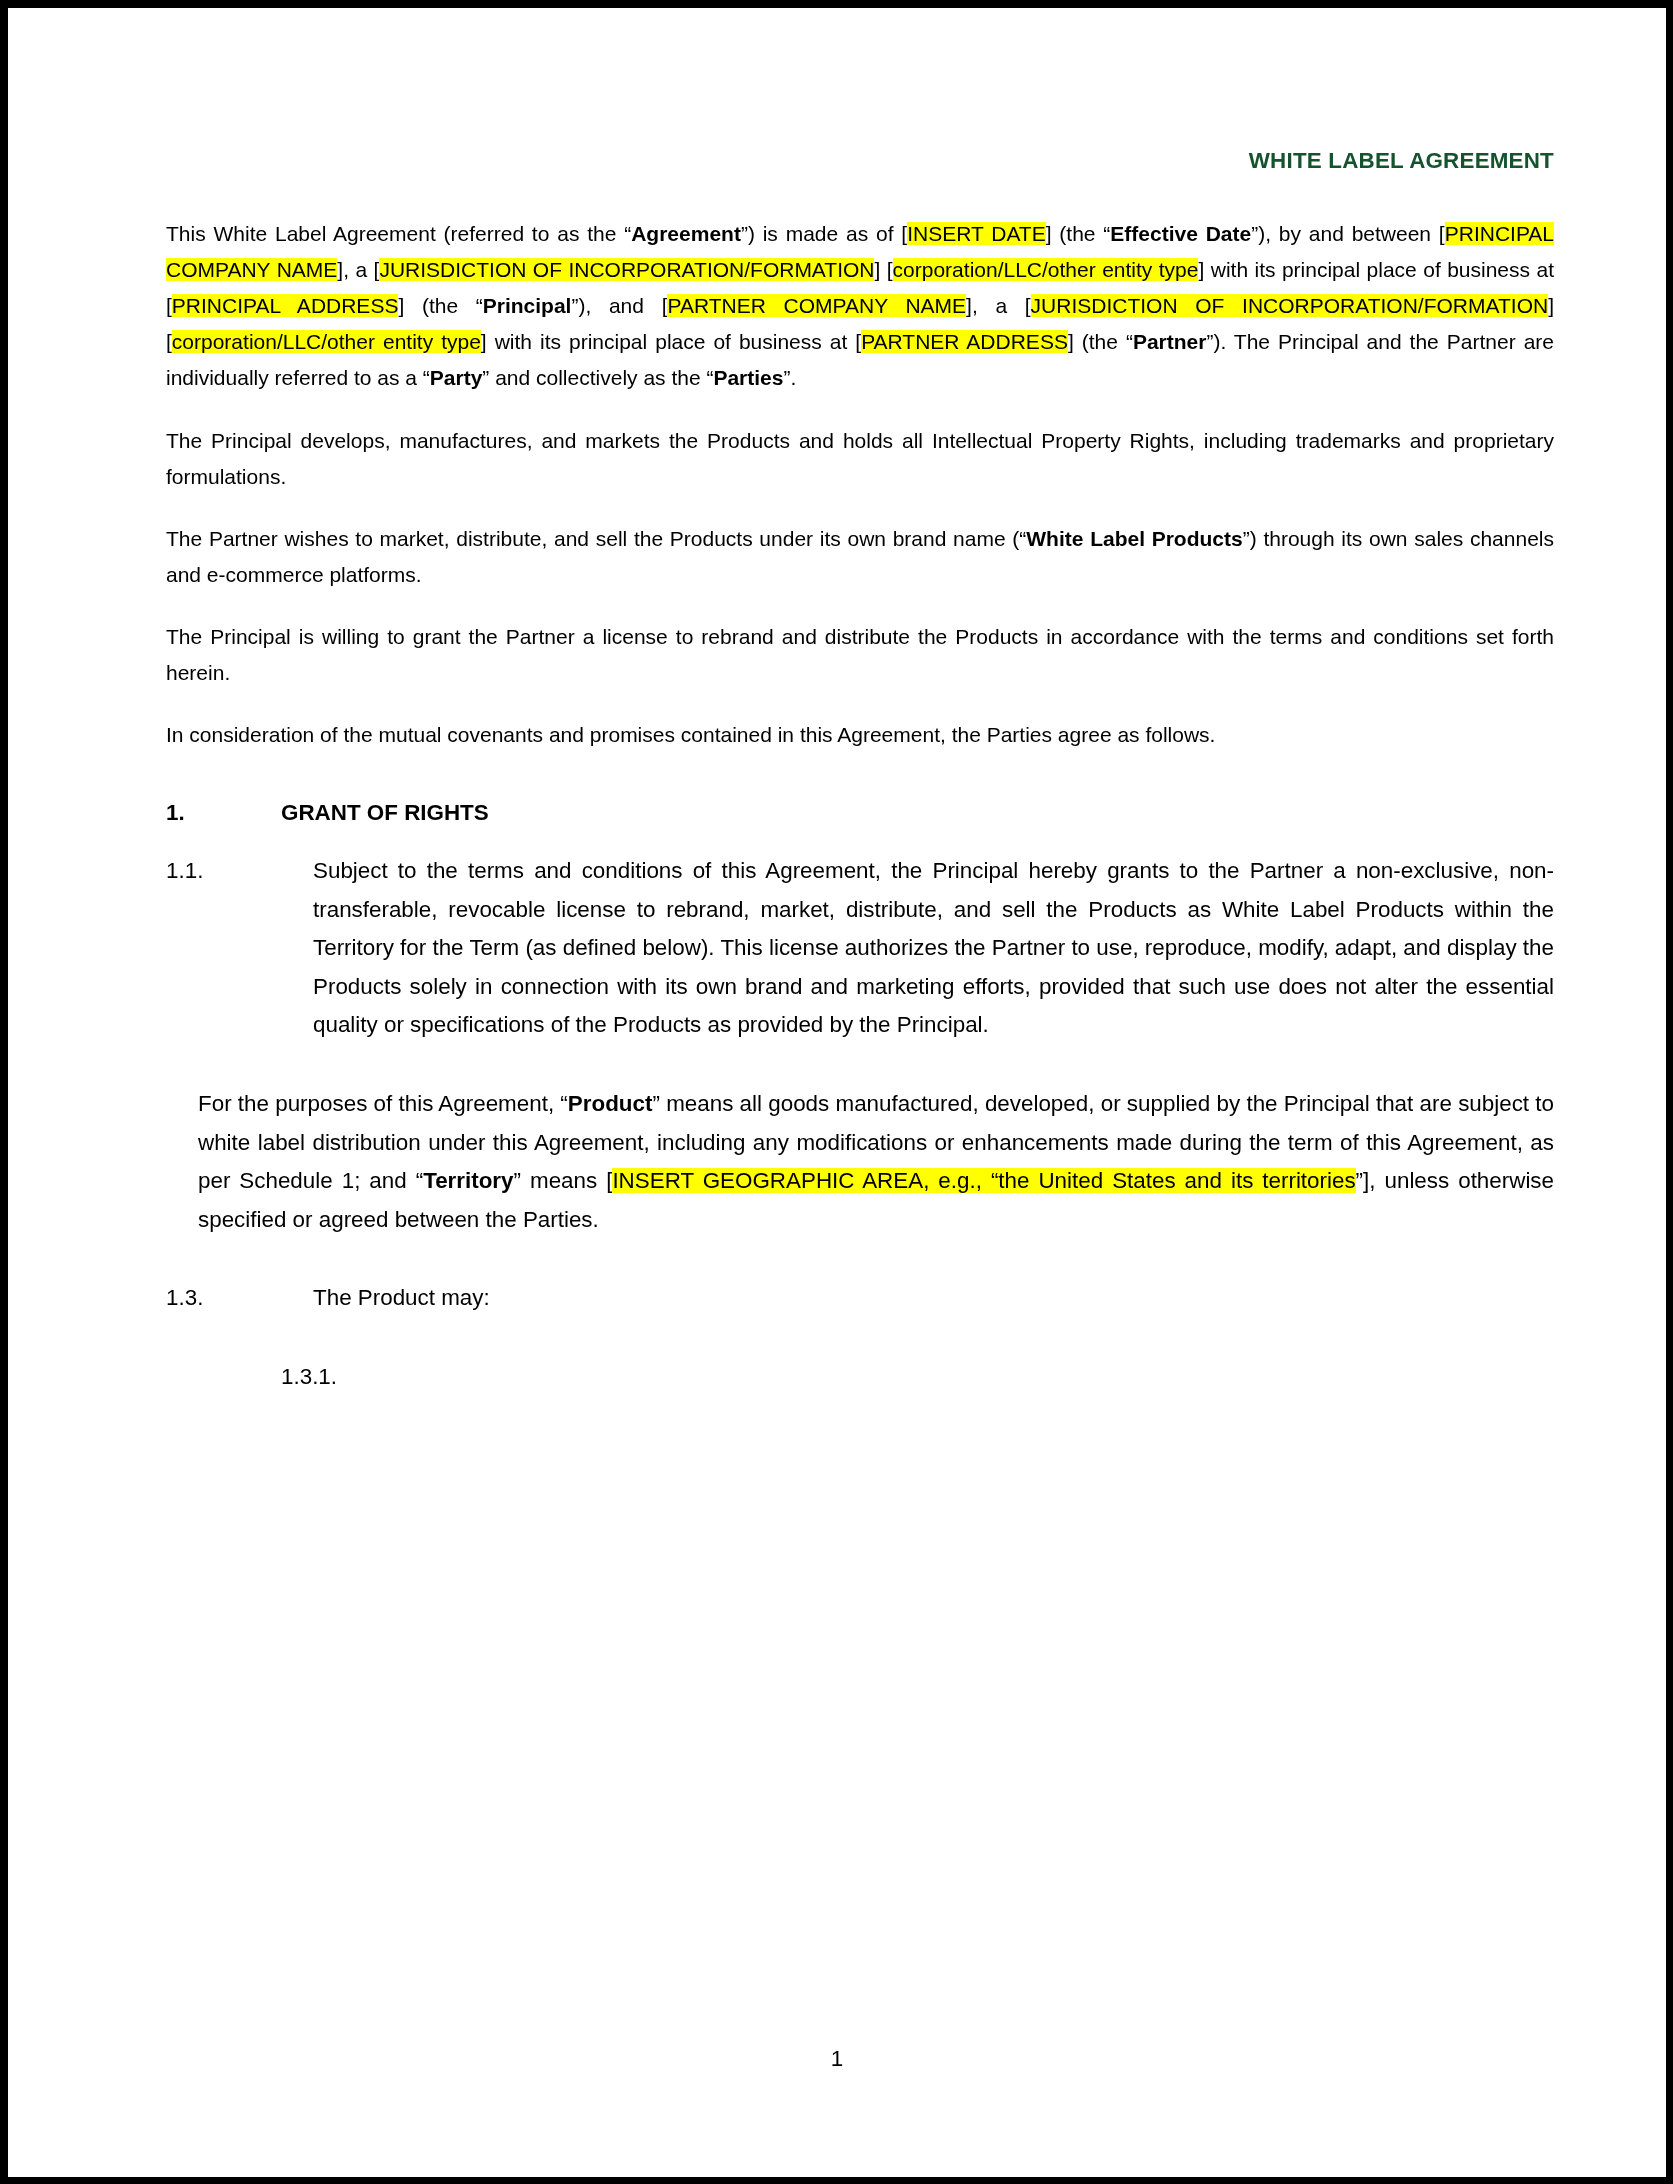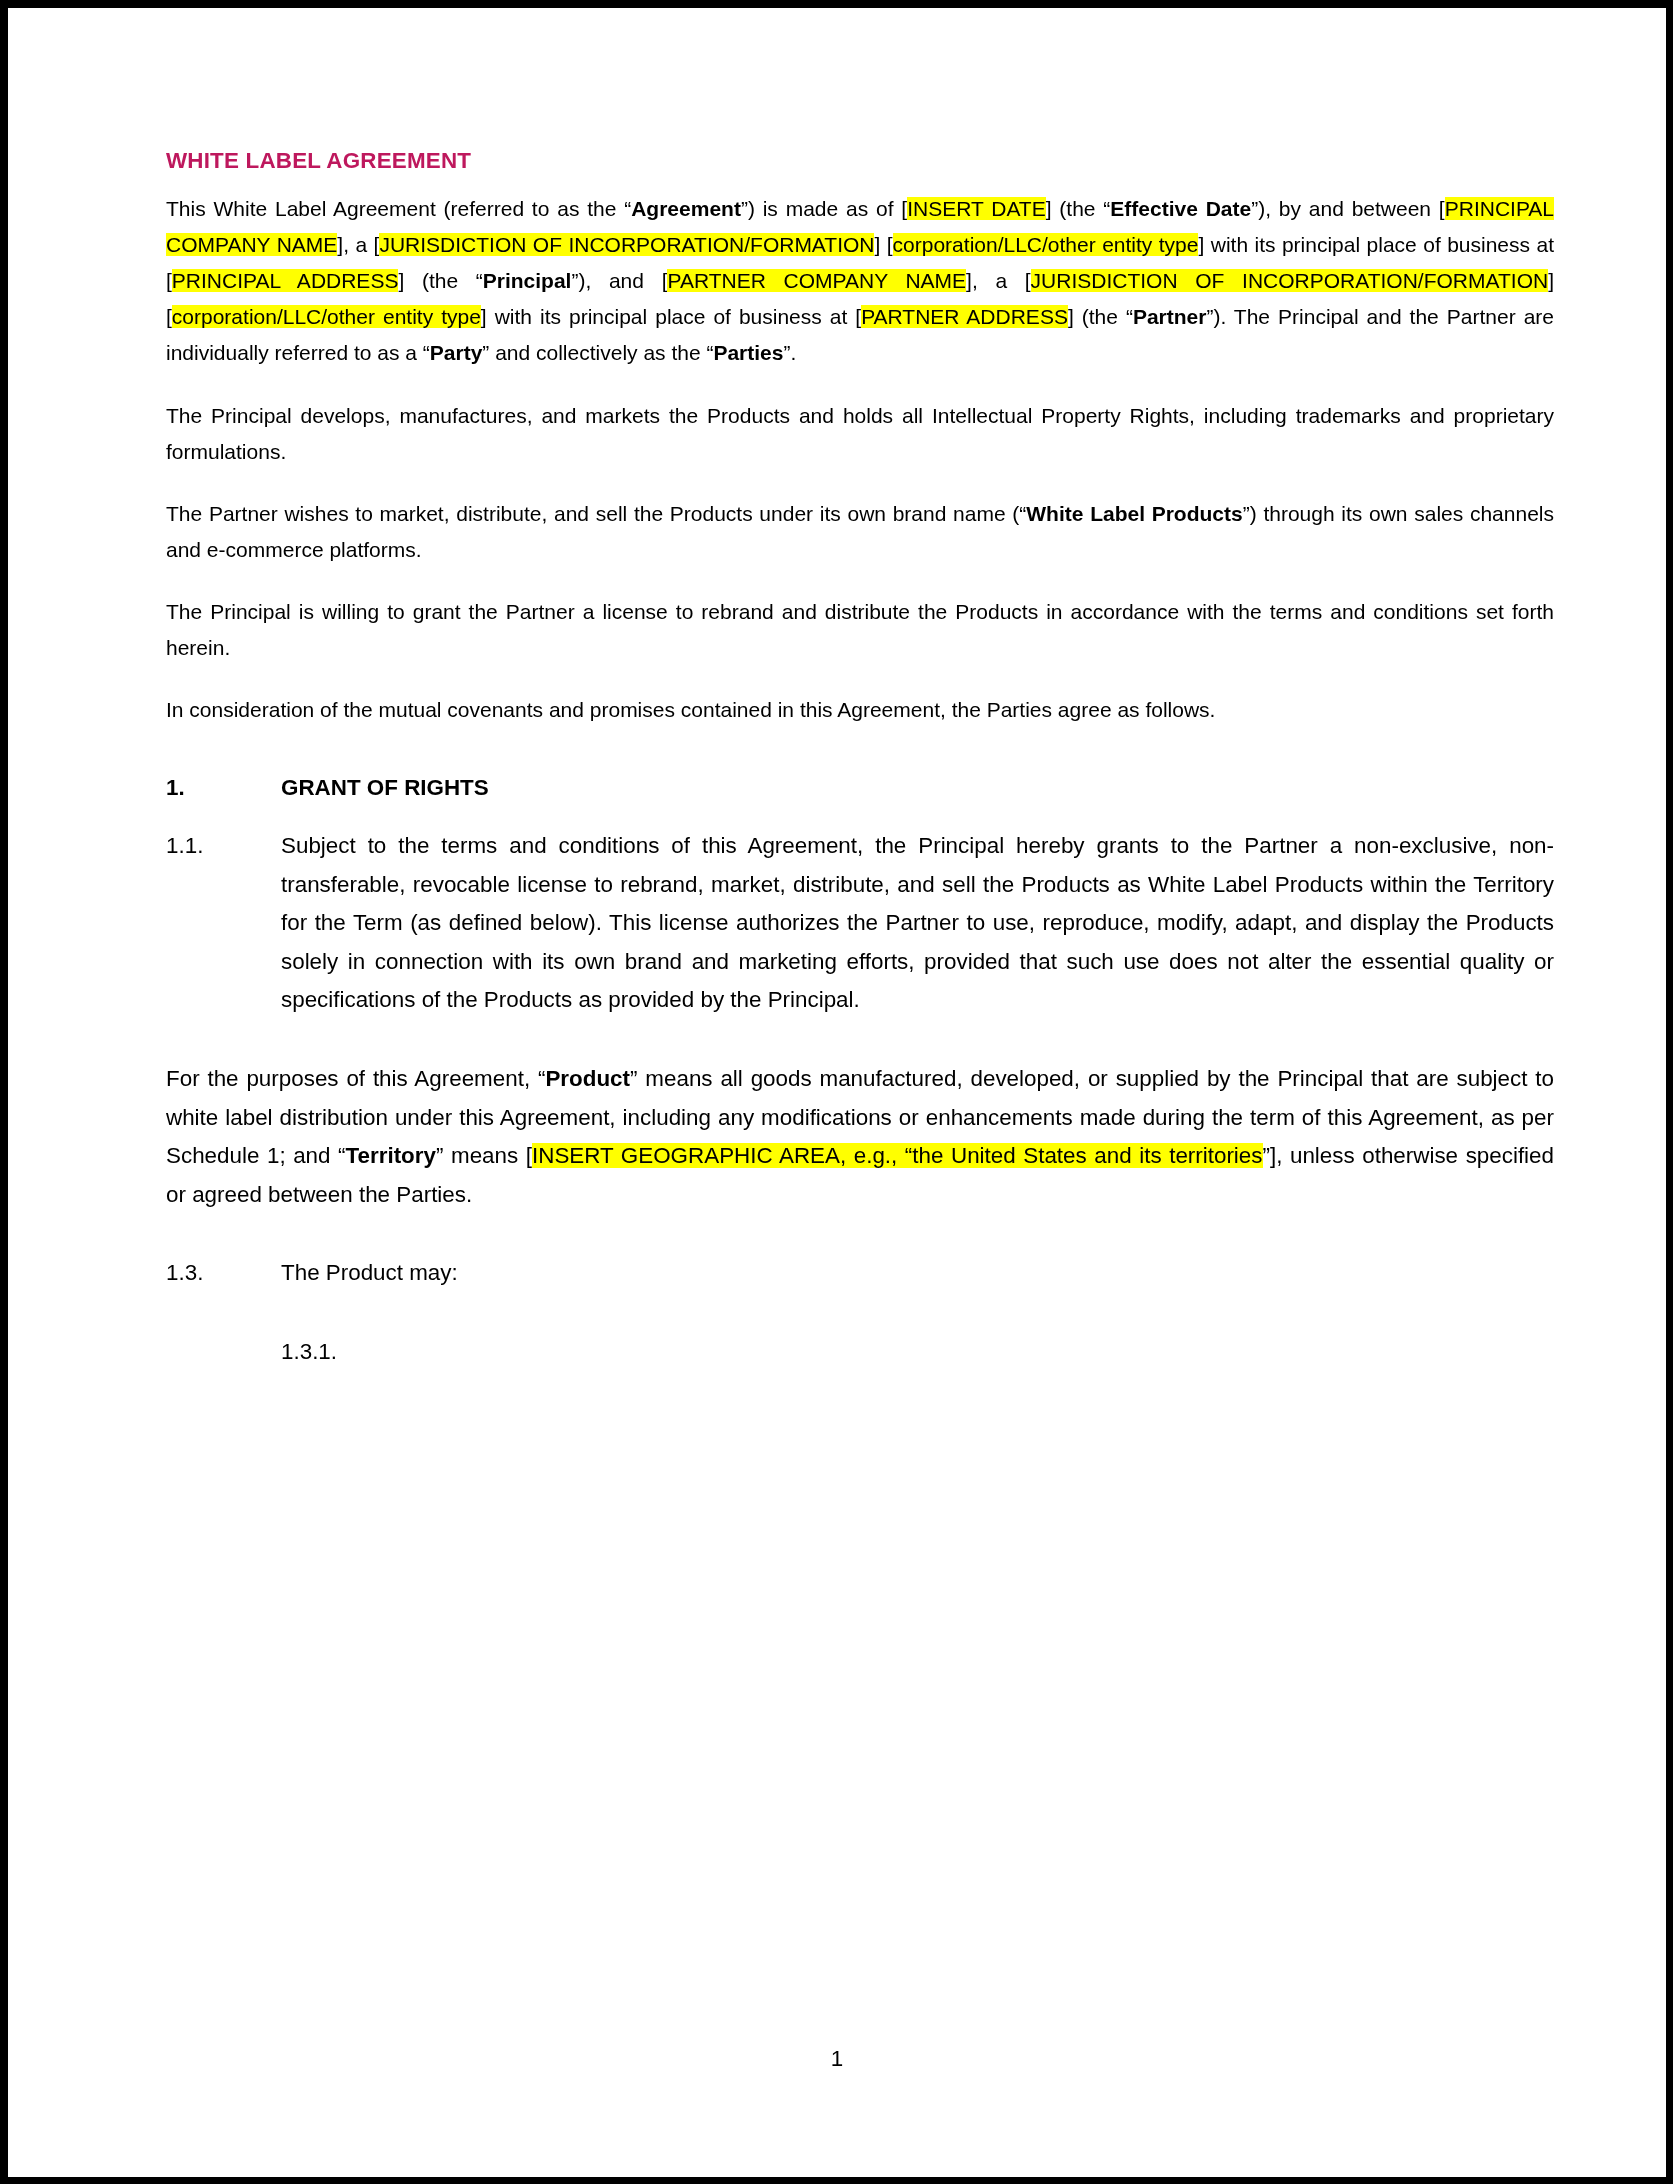--- a/index.html
+++ b/index.html
@@ -23,26 +23,26 @@
     position: absolute;
     left: 0;
     right: 0;
     top: 0;
     bottom: 0;
     background: #ffffff;
     padding: 140px 112px 0 158px;
     box-sizing: border-box;
   }
   .doc-title {
-    text-align: left;
+    text-align: right;
     font-weight: bold;
     font-size: 22.4px;
     letter-spacing: 0.2px;
-    margin: 0 0 17px 0;
-    color: #be185d;
+    margin: 0 0 42px 0;
+    color: #14532d;
   }
   p.body {
     font-size: 21px;
     line-height: 1.72;
     text-align: justify;
     text-justify: inter-word;
     margin: 0 0 26px 0;
     color: #000;
     hyphens: none;
   }
@@ -70,20 +70,21 @@
     color: #000;
   }
   .clause-row .num {
     width: 115px;
     flex: 0 0 115px;
   }
   .clause-row .txt {
     flex: 1 1 auto;
     text-align: justify;
     text-justify: inter-word;
+    margin-left: 32px;
   }
   .clause-row.sub {
     padding-left: 115px;
     gap: 10px;
   }
   .clause-row.sub .num {
     width: 140px;
     flex: 0 0 140px;
   }
   .page-num {

